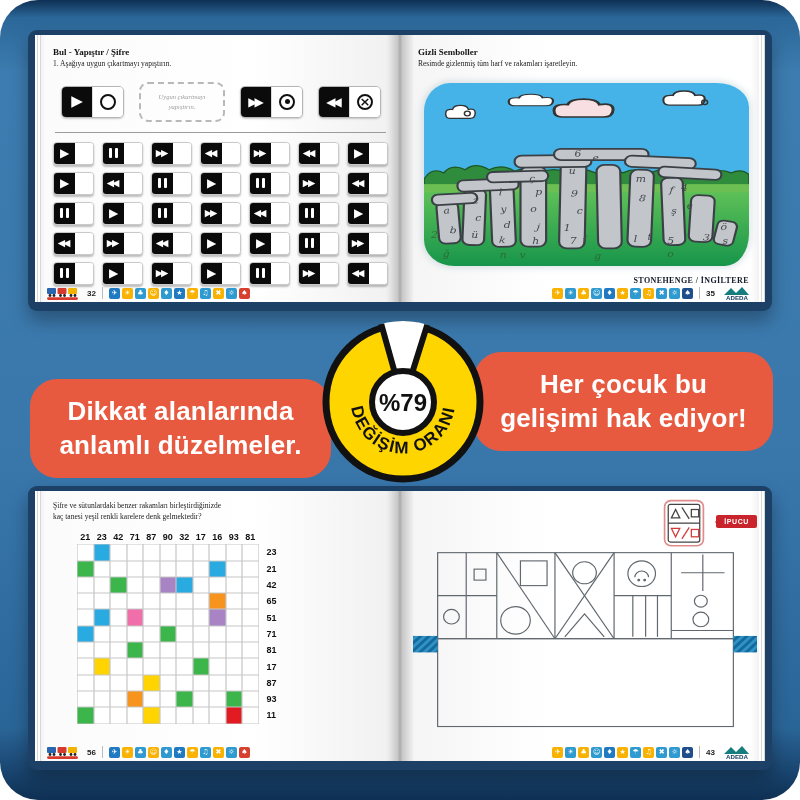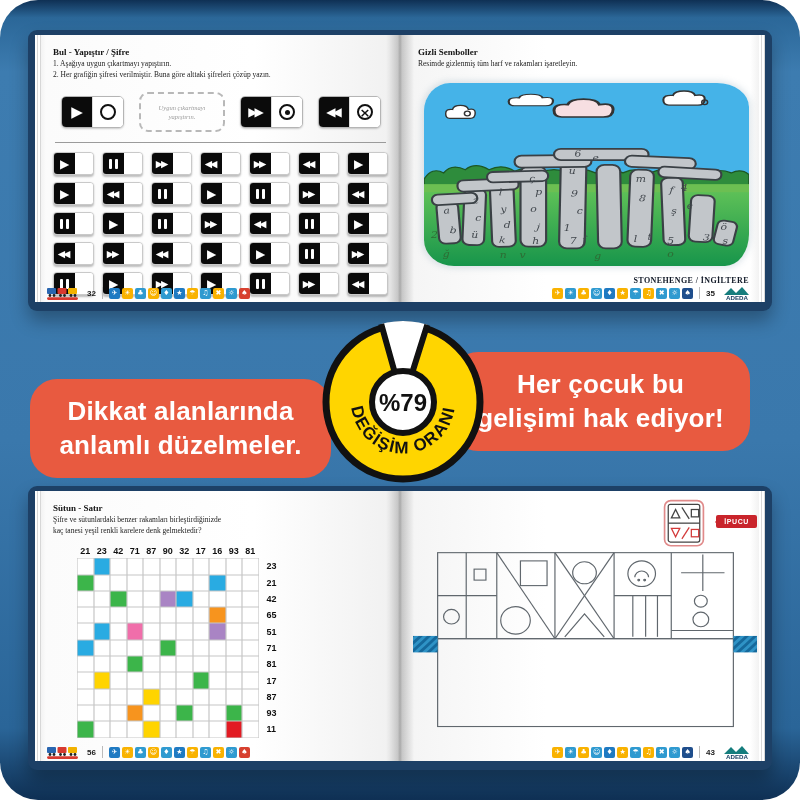--- a/index.html
+++ b/index.html
@@ -61,21 +61,21 @@
   .sceneWrap svg{width:100%;height:100%;display:block;}
   #hidden-letters text{font-family:"DejaVu Serif",serif;font-style:italic;font-size:11px;fill:#41474d;}
   #hidden-letters text.grassletter{fill:#2e6b33;}
   .caption{position:absolute;right:16px;bottom:17px;font-size:8px;font-weight:bold;color:#101826;
     letter-spacing:.4px;font-family:"Liberation Serif",serif;}
   
   .banner-box{position:absolute;top:352px;height:99px;background:#e85a40;border-radius:27px;color:#fff;
     display:flex;flex-direction:column;justify-content:center;text-align:center;font-weight:bold;
     font-size:26px;line-height:1.28;letter-spacing:.2px;}
   .banner-box.left{left:30px;width:301px;margin-top:27px;}
-  .banner-box.right{left:451px;width:299px;}
+  .banner-box.right{left:474px;width:299px;}
   .badge{position:absolute;left:318px;top:317px;width:170px;height:170px;z-index:8;}
   .badge text{font-family:"Liberation Sans",sans-serif;fill:#111;}
   
   .num-grid{display:grid;grid-template-columns:repeat(11,16.5px) 28px;grid-auto-rows:16.3px;
     margin:6px 0 0 24px;font-family:"Liberation Sans",sans-serif;}
   .num-grid .gh{display:flex;align-items:flex-end;justify-content:center;font-size:9px;font-weight:bold;
     color:#111;padding-bottom:2px;height:14px;}
   .num-grid .gc{box-shadow:inset 0 0 0 .6px #c6c6c6;background:#fff;}
   .num-grid .gl{display:flex;align-items:center;padding-left:8px;font-size:9px;font-weight:bold;color:#111;}
   
@@ -93,21 +93,20 @@
 
 <div class="poster">
 
   <div class="book book-top">
     <div class="pages">
 
       <div class="page page-left">
         <div class="content">
           <div class="bk-title">Bul - Yapıştır / Şifre</div>
           <div class="bk-line">1.  Aşağıya uygun çıkartmayı yapıştırın.</div>
-          <div class="bk-line">2.  Her grafiğin şifresi verilmiştir. Buna göre alttaki şifreleri çözüp yazın.</div>
           <div class="legend" id="media-legend">
               <div class="mcard lg">
                 <div class="mb">
                   <span class="sym play">▶</span>
                 </div>
                 <div class="mw">
                   <span class="ring"></span>
                 </div>
               </div>
               <div class="sticker">Uygun çıkartmayı yapıştırın.</div>
@@ -544,21 +543,20 @@
         <textPath href="#badge-arc" startOffset="50%" text-anchor="middle">DEĞİŞİM ORANI</textPath>
       </text>
     </svg>
   </div>
 
   <div class="book book-bottom">
     <div class="pages">
 
       <div class="page page-left">
         <div class="content">
-          <div class="bk-title">Sütun - Satır</div>
           <div class="bk-line">Şifre ve sütunlardaki benzer rakamları birleştirdiğinizde</div>
           <div class="bk-line">kaç tanesi yeşil renkli karelere denk gelmektedir?</div>
           <div class="num-grid" id="num-grid">
               <div class="gh">21</div>
               <div class="gh">23</div>
               <div class="gh">42</div>
               <div class="gh">71</div>
               <div class="gh">87</div>
               <div class="gh">90</div>
               <div class="gh">32</div>

